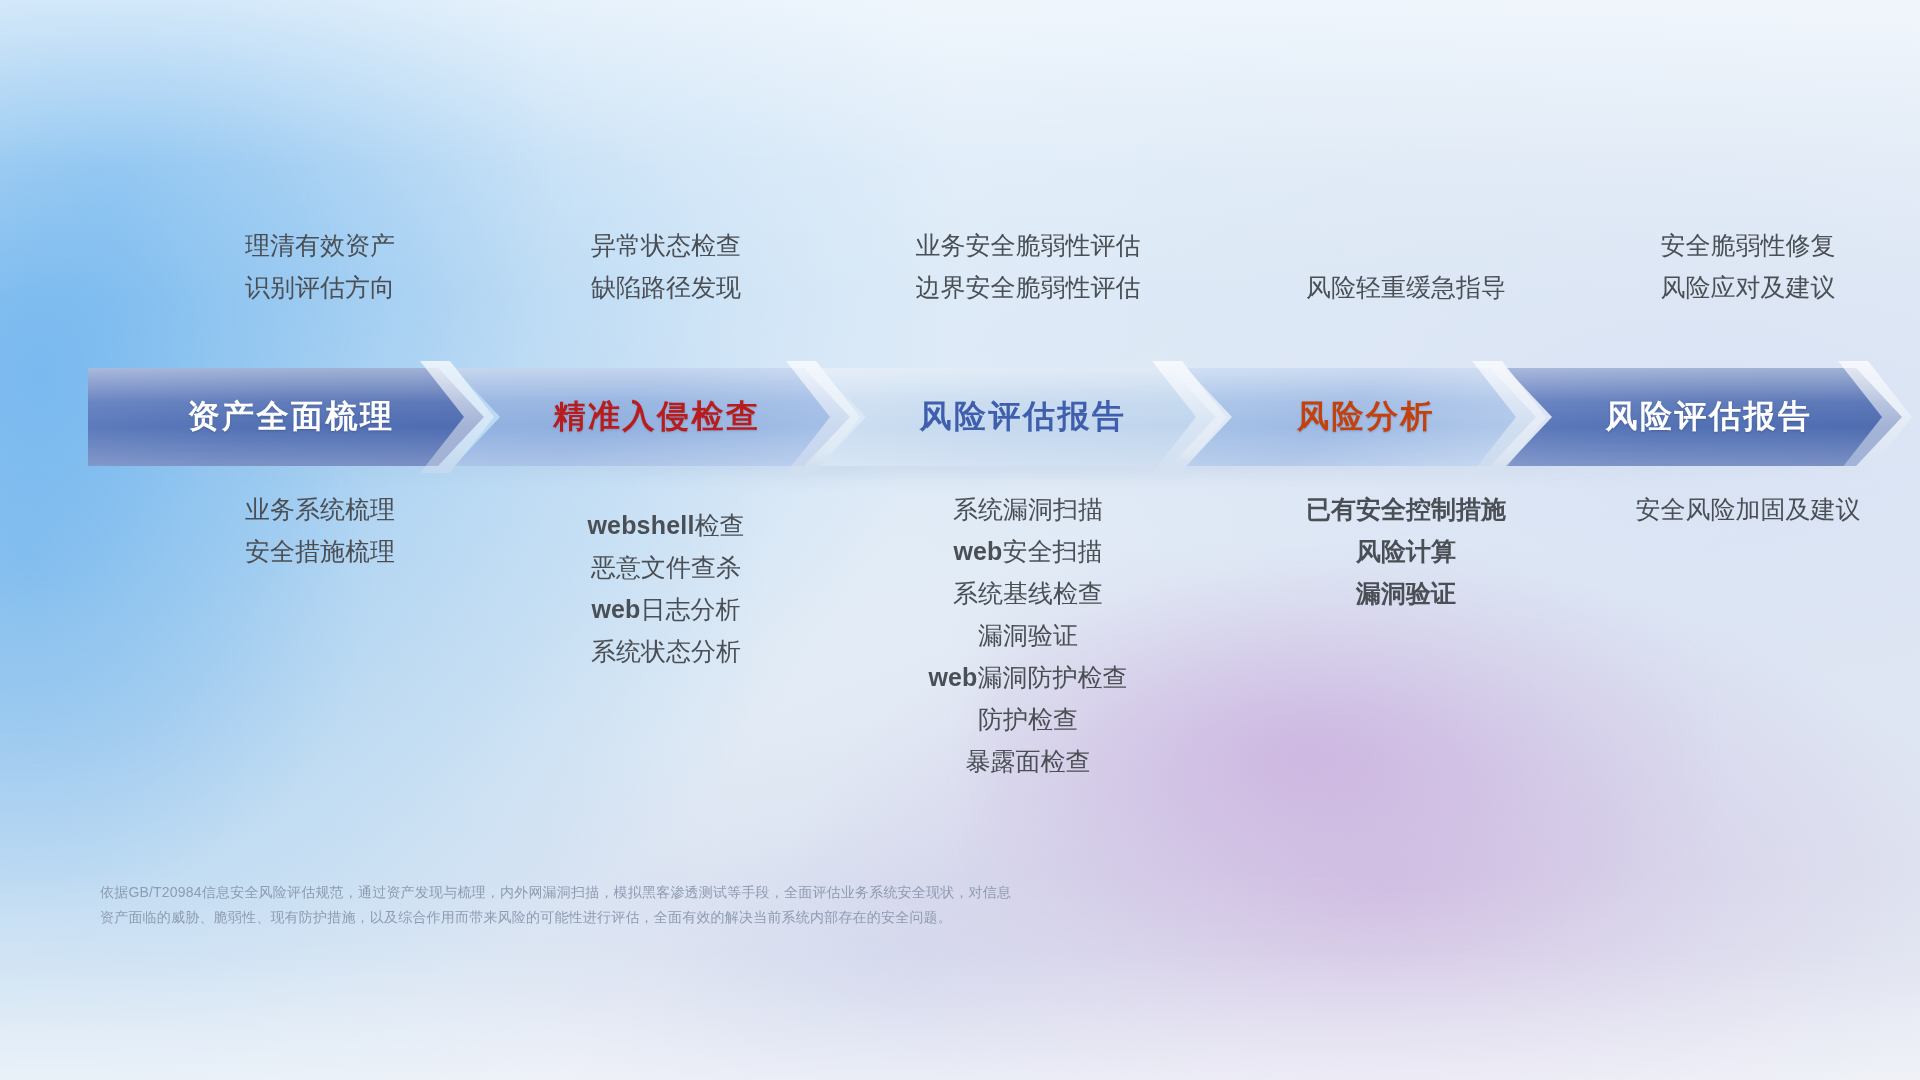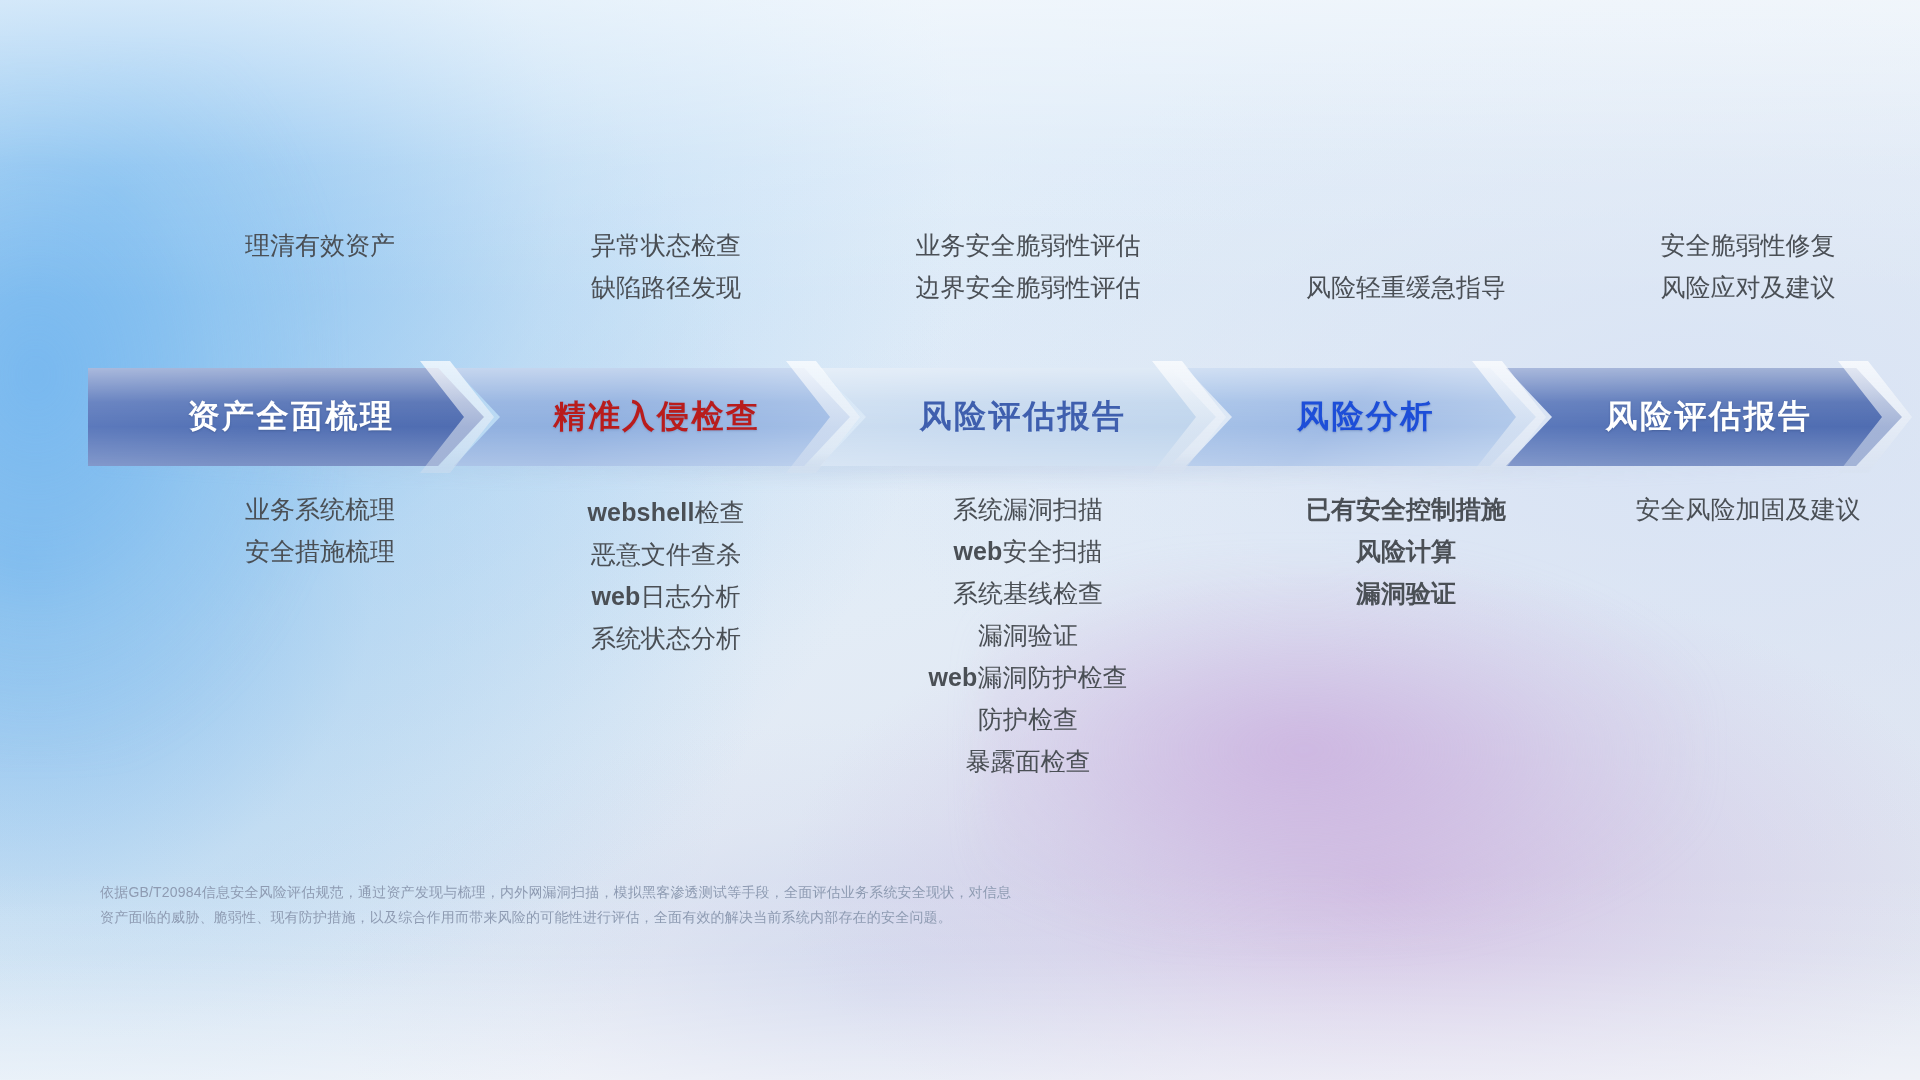--- a/index.html
+++ b/index.html
@@ -97,21 +97,21 @@
     position: relative;
     z-index: 3;
     font-size: 32px;
     font-weight: bold;
     letter-spacing: 2.5px;
     white-space: nowrap;
   }
   .chev.dark .cap { color: #ffffff; text-shadow: 0 1px 2px rgba(40,60,110,0.35); }
   .chev.mid  .cap { color: #b91c1c; text-shadow: 0 1px 2px rgba(60,85,140,0.28); }
   .chev.light .cap { color: #3f5fae; }
-  .chev.blue .cap { color: #1d4ed8; text-shadow: 0 1px 2px rgba(50,75,135,0.3); }
+  .chev.blue .cap { color: #c2410c; text-shadow: 0 1px 2px rgba(50,75,135,0.3); }
 
   .chev .body {
     position: absolute;
     inset: 0;
     clip-path: polygon(0 0, calc(100% - 46px) 0, 100% 50%, calc(100% - 46px) 100%, 0 100%, 46px 50%);
   }
   .chev.first .body {
     clip-path: polygon(0 0, calc(100% - 46px) 0, 100% 50%, calc(100% - 46px) 100%, 0 100%);
   }
   .chev .edge {
@@ -174,20 +174,21 @@
   <div id="bg-purple-glow"></div>
   <div id="bg-wash-top"></div>
   <div id="bg-wash-bottom"></div>
 </div>
 
 <div id="stage">
 
   <div id="top-labels">
       <div class="col-text top-row" style="left: 60px; width: 520px; top: 224px;">
         <span class="line">理清有效资产</span>
+        <span class="line">识别评估方向</span>
       </div>
       <div class="col-text top-row" style="left: 406px; width: 520px; top: 224px;">
         <span class="line">异常状态检查</span>
         <span class="line">缺陷路径发现</span>
       </div>
       <div class="col-text top-row" style="left: 768px; width: 520px; top: 224px;">
         <span class="line">业务安全脆弱性评估</span>
         <span class="line">边界安全脆弱性评估</span>
       </div>
       <div class="col-text top-row" style="left: 1146px; width: 520px; top: 266px;">
@@ -232,21 +233,21 @@
         <div class="ghost"></div>
         <span class="cap">风险评估报告</span>
       </div>
     </div>
 
   <div id="bottom-labels">
       <div class="col-text bottom-row" style="left: 60px; width: 520px; top: 488px;">
         <span class="line">业务系统梳理</span>
         <span class="line">安全措施梳理</span>
       </div>
-      <div class="col-text bottom-row" style="left: 406px; width: 520px; top: 491px;">
+      <div class="col-text bottom-row" style="left: 406px; width: 520px; top: 504px;">
         <span class="line"><span class="en">webshell</span>检查</span>
         <span class="line">恶意文件查杀</span>
         <span class="line"><span class="en">web</span>日志分析</span>
         <span class="line">系统状态分析</span>
       </div>
       <div class="col-text bottom-row" style="left: 768px; width: 520px; top: 488px;">
         <span class="line">系统漏洞扫描</span>
         <span class="line"><span class="en">web</span>安全扫描</span>
         <span class="line">系统基线检查</span>
         <span class="line">漏洞验证</span>

